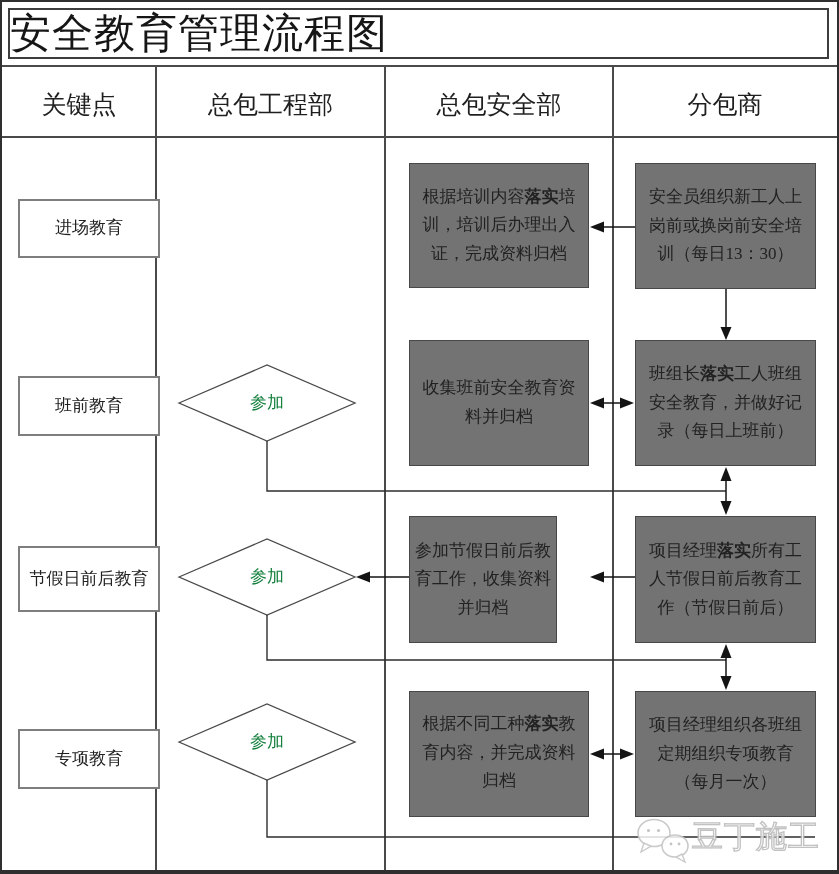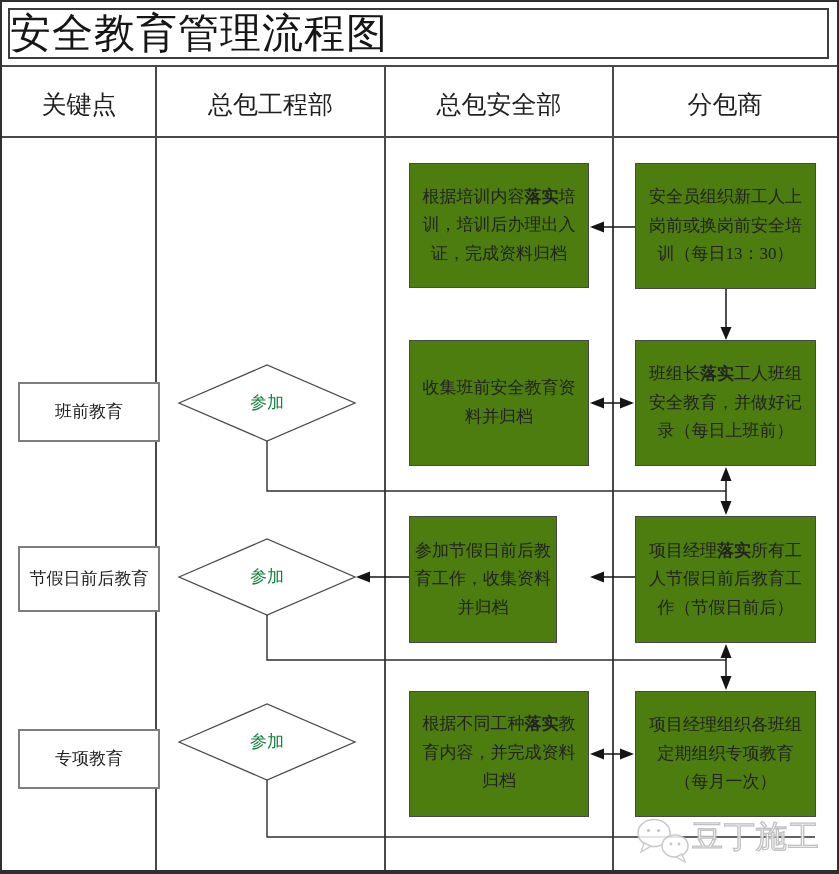--- a/index.html
+++ b/index.html
@@ -16,21 +16,21 @@
   .hdr{
     position:absolute;top:86px;height:32px;display:flex;align-items:center;justify-content:center;
     font-size:25px;color:#1f1f1f;z-index:3;white-space:nowrap;
   }
   .kp-box{
     position:absolute;left:16px;width:120px;border:2px solid #7e7e7e;background:#fff;
     display:flex;align-items:center;justify-content:center;text-align:center;
     font-size:17px;line-height:1.45;color:#222;padding:0 9px;box-sizing:content-box;z-index:2;
   }
   .proc-box{
-    position:absolute;border:1.6px solid #484848;background:#4d7c0f;
+    position:absolute;border:1.6px solid #484848;background:#737373;
     display:flex;align-items:center;justify-content:center;text-align:center;
     font-size:17px;line-height:1.68;color:#222;padding:0 5px;box-sizing:border-box;z-index:2;
   }
   .proc-box b{font-weight:700;}
   .diamond-label{
     position:absolute;width:112px;height:24px;text-align:center;font-size:17px;
     color:#15803d;z-index:2;line-height:24px;
   }
   svg.layer{position:absolute;left:0;top:0;z-index:1;}
   .watermark{
@@ -106,21 +106,24 @@
   <div class="hdr" style="left:154px;width:229px;">
       <span>总包工程部</span>
     </div>
   <div class="hdr" style="left:383px;width:228px;">
       <span>总包安全部</span>
     </div>
   <div class="hdr" style="left:611px;width:224px;">
       <span>分包商</span>
     </div>
 
-  <div class="kp-box" style="top:374px;height:56px;margin-top:6px;">
+  <div class="kp-box" style="top:197px;height:55px;">
+      <span>进场教育</span>
+    </div>
+  <div class="kp-box" style="top:374px;height:56px;">
       <span>班前教育</span>
     </div>
   <div class="kp-box" style="top:544px;height:62px;">
       <span>节假日前后教育</span>
     </div>
   <div class="kp-box" style="top:727px;height:56px;">
       <span>专项教育</span>
     </div>
 
   <div class="proc-box" style="left:407px;top:161px;width:180px;height:125px;">

